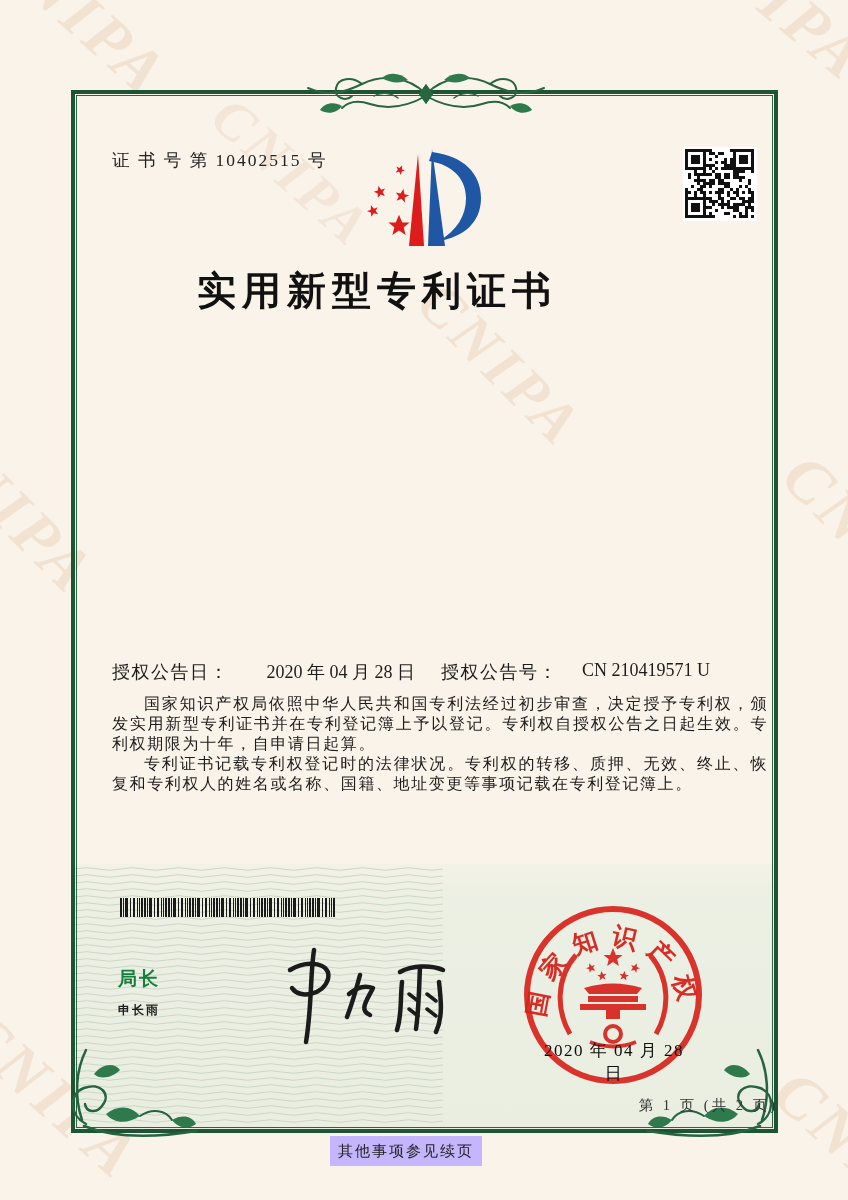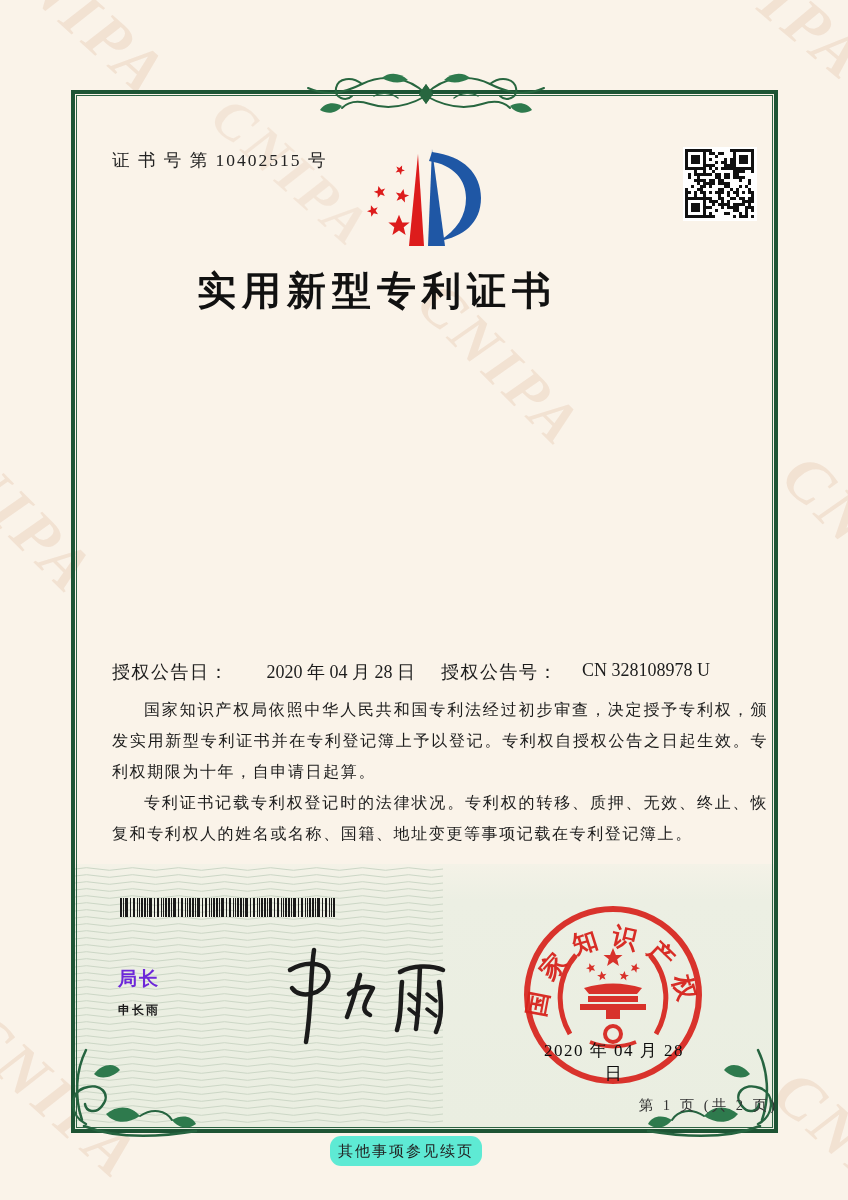--- a/index.html
+++ b/index.html
@@ -15,35 +15,35 @@
   .cert-no{position:absolute;left:112px;top:148px;font-size:17.5px;letter-spacing:2px;color:#222;}
   .logo{position:absolute;left:352px;top:140px;}
   .qr{position:absolute;left:683px;top:147px;width:74px;height:74px;background:#fff;}
   .title{position:absolute;left:71px;top:248px;width:580px;margin:16px;text-align:center;
       font-size:39px;font-weight:bold;letter-spacing:6px;color:#111;}
   .field{position:absolute;left:112px;font-size:18px;color:#1c1c1c;white-space:nowrap;}
   .flabel{display:inline-block;width:150px;letter-spacing:1.5px;}
   .flabel2{position:absolute;left:329px;letter-spacing:1.5px;}
   .fvalue2{position:absolute;left:470px;}
   .paras{position:absolute;left:112px;top:694px;width:656px;}
-  .paras p{margin:0;font-size:16px;line-height:31px;letter-spacing:1.6px;color:#1c1c1c;
+  .paras p{margin:0;font-size:16px;line-height:20px;letter-spacing:1.6px;color:#1c1c1c;
       text-indent:2em;text-align:justify;}
   .barcode{position:absolute;left:120px;top:898px;}
   .signer-title{position:absolute;left:118px;top:966px;font-family:"Liberation Sans",sans-serif;
-      font-size:19px;font-weight:600;letter-spacing:2px;color:#6d28d9;}
+      font-size:19px;font-weight:600;letter-spacing:2px;color:#15803d;}
   .signer-name{position:absolute;left:118px;top:1002px;font-family:"Liberation Sans",sans-serif;
       font-size:12px;font-weight:600;letter-spacing:2px;color:#1d1d1d;}
   .signature{position:absolute;left:252px;top:942px;}
   .seal{position:absolute;left:518px;top:900px;}
   .seal-date{position:absolute;left:532px;top:1039px;width:164px;text-align:center;
       font-size:17px;font-weight:500;letter-spacing:1.5px;color:#0d0d0d;}
   .page-no{position:absolute;left:71px;top:1096px;width:707px;text-align:right;
       font-size:14.5px;letter-spacing:3px;color:#333;}
   .footer-note{position:absolute;left:330px;top:1136px;width:152px;height:30px;line-height:30px;
-      background:#5eead4;text-align:center;font-size:15px;letter-spacing:2px;color:#222;border-radius:11px;}
+      background:#c4b5fd;text-align:center;font-size:15px;letter-spacing:2px;color:#222;}
   .z1{z-index:1;}
   .wavy-panel,.frame,.orn{z-index:2;}
   .cert-no,.logo,.qr,.title,.field,.paras,.barcode,.signer-title,.signer-name,
   .signature,.seal,.seal-date,.page-no,.footer-note{z-index:4;}
 </style>
 </head>
 <body>
 
 <div class="page">
 
@@ -337,21 +337,21 @@
         <rect x="68" y="68" width="3" height="3" fill="#111"></rect>
       </svg>
   </div>
 
   <h1 class="title">实用新型专利证书</h1>
 
   <div class="field" style="top:660px">
     <span class="flabel">授权公告日：</span>
     <span class="fvalue">2020 年 04 月 28 日</span>
     <span class="flabel2">授权公告号：</span>
-    <span class="fvalue2">CN 328108978 U</span>
+    <span class="fvalue2">CN 210419571 U</span>
   </div>
 
   <div class="paras">
     <p>国家知识产权局依照中华人民共和国专利法经过初步审查，决定授予专利权，颁发实用新型专利证书并在专利登记簿上予以登记。专利权自授权公告之日起生效。专利权期限为十年，自申请日起算。</p>
     <p>专利证书记载专利权登记时的法律状况。专利权的转移、质押、无效、终止、恢复和专利权人的姓名或名称、国籍、地址变更等事项记载在专利登记簿上。</p>
   </div>
 
   <svg id="barcode-svg" class="barcode" width="218" height="19">
       <rect x="0" y="0" width="2" height="19" fill="#1a1a1a"></rect>
       <rect x="3" y="0" width="1" height="19" fill="#1a1a1a"></rect>

